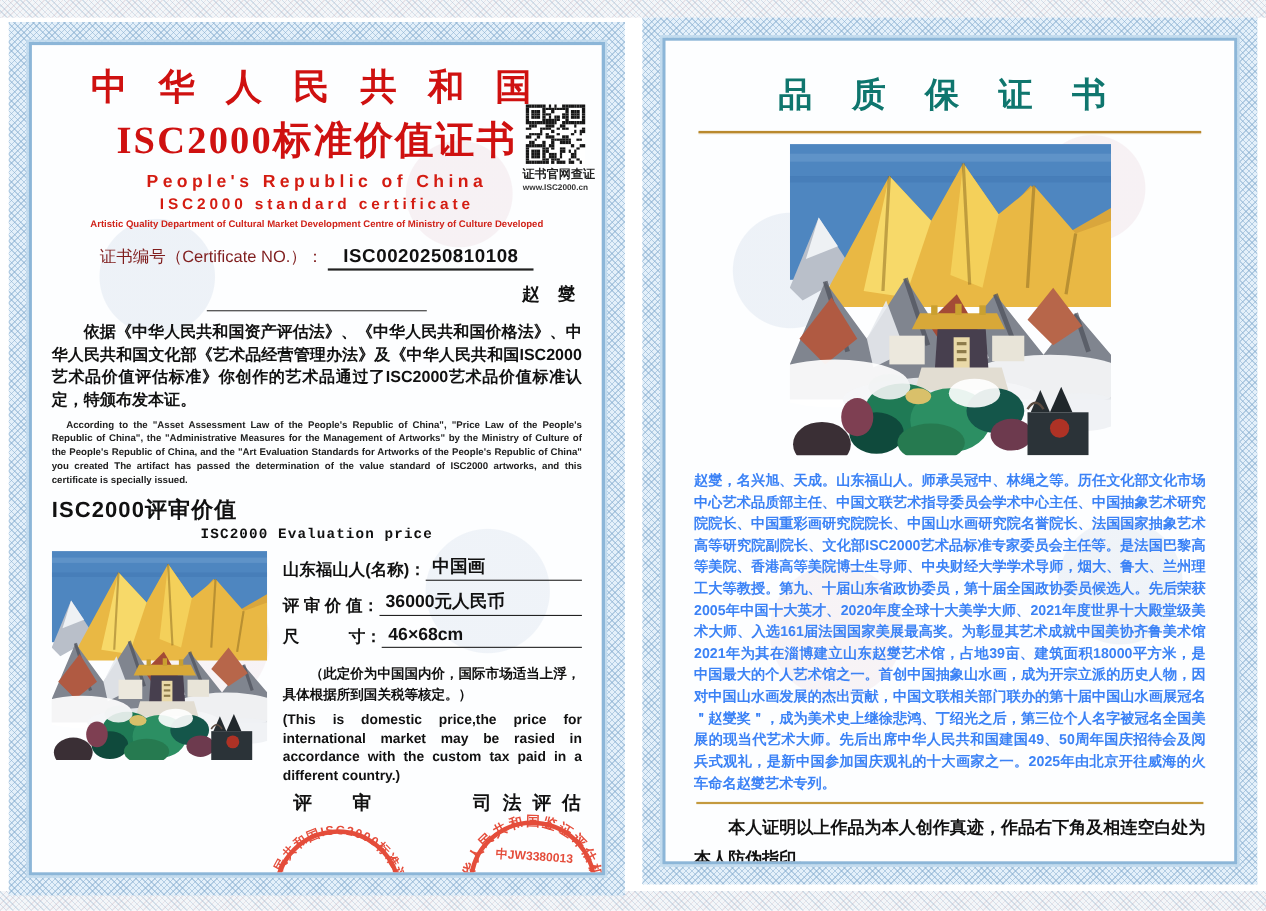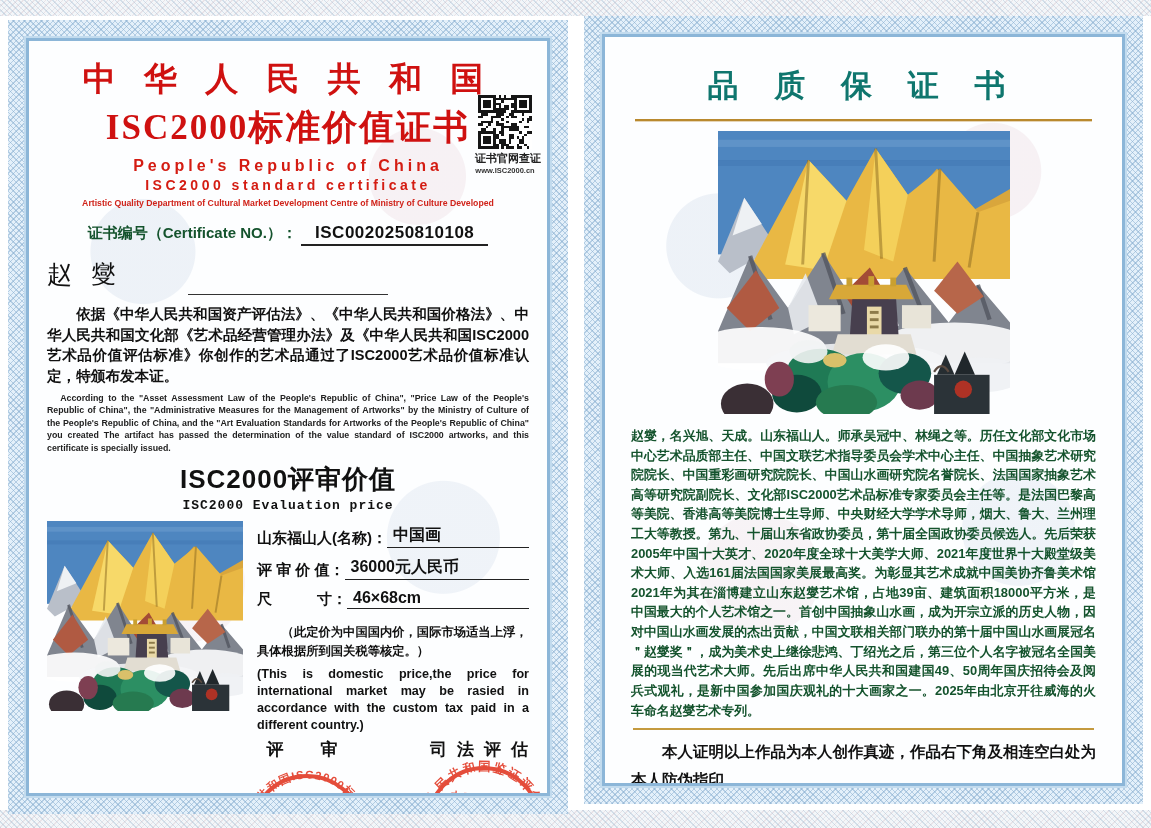--- a/index.html
+++ b/index.html
@@ -57,27 +57,27 @@
   .t-en1{color:#d41c12;font-weight:bold;font-size:16px;letter-spacing:4px;margin-top:6px;white-space:nowrap;}
   .t-en2{color:#d41c12;font-weight:bold;font-size:14px;letter-spacing:3.5px;margin-top:2px;white-space:nowrap;}
   .qr-box{position:absolute;right:-6px;top:38px;width:60px;text-align:center;}
   .qr{display:grid;grid-template-rows:repeat(21,1fr);grid-template-columns:repeat(21,1fr);width:54px;height:54px;background:#fff;margin:0 auto;}
   .qr i{background:#161616;display:block;}
   .qr-cap1{font-size:11px;font-weight:bold;color:#222;margin-top:2px;white-space:nowrap;}
   .qr-cap2{font-size:7.5px;font-weight:bold;color:#333;white-space:nowrap;}
   .sub-cn{font-weight:bold;color:#d01a10;font-size:22.5px;text-align:center;margin-top:10px;letter-spacing:.5px;white-space:nowrap;}
   .sub-en{font-weight:bold;color:#d0231a;font-size:8.7px;text-align:center;margin-top:5px;white-space:nowrap;}
   .certno-row{text-align:center;margin-top:15px;font-size:15px;}
-  .certno-label{font-weight:bold;color:#14532d;}
+  .certno-label{font-weight:normal;color:#7f1d1d;}
   .certno-value{display:inline-block;font-weight:bold;font-size:17px;letter-spacing:.5px;border-bottom:2px solid #222;padding:0 14px 1px 14px;}
-  .artist{font-size:25px;font-weight:normal;text-align:left;margin-top:12px;letter-spacing:6px;}
+  .artist{font-size:16px;font-weight:bold;text-align:right;margin-top:12px;letter-spacing:6px;}
   .artist-rule{width:200px;border-bottom:1.5px solid #333;margin:3px auto 0 auto;}
   .body-cn{font-size:14.6px;font-weight:600;line-height:1.42;text-align:justify;text-indent:2em;margin-top:9px;}
   .body-en{font-size:8.8px;font-weight:600;color:#222;line-height:1.42;text-align:justify;text-indent:1.5em;margin-top:5px;}
-  .sec-title{font-size:26px;font-weight:bold;text-align:center;margin-top:8px;letter-spacing:1px;}
+  .sec-title{font-size:20px;font-weight:bold;margin-top:8px;letter-spacing:1px;}
   .sec-sub{font-family:"Liberation Mono",monospace;font-size:13px;font-weight:bold;text-align:center;margin-top:1px;letter-spacing:1px;}
   .eval-row{display:flex;margin-top:8px;}
   .painting{width:196px;height:190px;flex:0 0 196px;display:block;}
   .eval-right{flex:1;padding-left:14px;}
   .field{display:flex;align-items:flex-end;margin-top:9px;font-size:15px;}
   .field:first-child{margin-top:4px;}
   .f-label{font-weight:bold;white-space:nowrap;}
   .f-value{flex:1;border-bottom:1.8px solid #222;font-weight:bold;font-size:16px;padding:0 0 1px 6px;white-space:nowrap;}
   .note-cn{font-size:12.3px;font-weight:bold;line-height:1.5;margin-top:14px;text-indent:2em;}
   .note-en{font-size:12.6px;font-weight:bold;line-height:1.35;margin-top:6px;text-align:justify;}
@@ -90,21 +90,21 @@
   .appr .stamp{left:22px;top:26px;transform:rotate(-6deg);}
   .judi .stamp{left:17px;top:18px;transform:rotate(4deg);}
 
   
   #cert-right .content{padding:14px 26px 0 26px;}
   .r-title{font-family:"Liberation Serif",serif;font-weight:bold;color:#0f766e;font-size:31px;text-align:center;letter-spacing:14px;margin-top:14px;white-space:nowrap;}
   .r-title-en{font-family:"Liberation Serif",serif;font-weight:bold;color:#1c2b57;font-size:21px;text-align:center;letter-spacing:2px;margin-top:2px;}
   .gold-rule{height:2px;background:#b9892e;box-shadow:0 1px 0 rgba(185,137,46,.35);margin:12px 4px 0 4px;}
   .r-painting-wrap{text-align:center;margin-top:10px;}
   .r-painting{width:292px;height:283px;display:inline-block;}
-  .bio{font-size:12.9px;font-weight:600;line-height:1.52;text-align:justify;margin-top:8px;color:#14532d;}
+  .bio{font-size:12.9px;font-weight:600;line-height:1.52;text-align:justify;margin-top:8px;color:#3b82f6;}
   .gold-rule2{height:1.5px;background:#c49a3f;margin:8px 2px 0 2px;}
   .declaration{font-size:15.5px;font-weight:bold;line-height:1.8;text-indent:2em;margin-top:8px;}
 
   .stamp text{fill:#e23a26;font-weight:bold;}
 </style>
 </head>
 <body>
 
 <svg width="0" height="0" style="position:absolute" aria-hidden="true">
   <symbol id="painting-art" viewBox="0 0 200 195" preserveAspectRatio="none">

